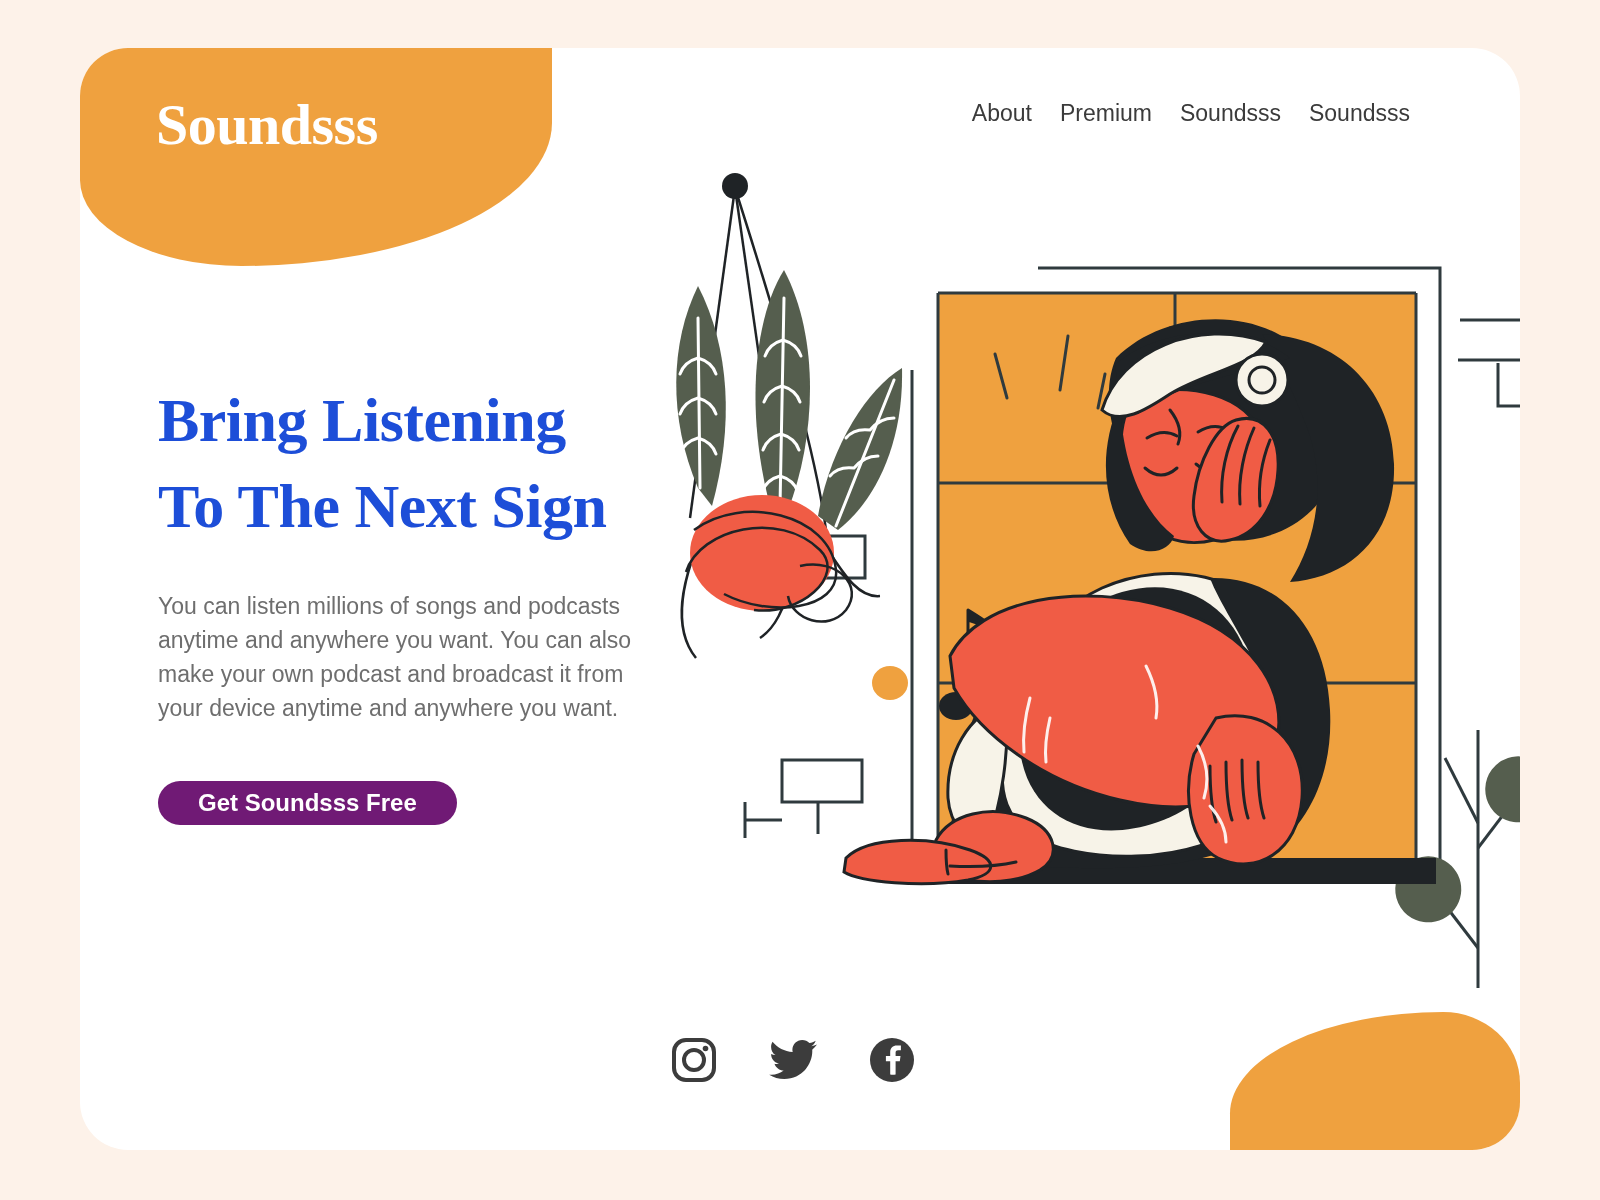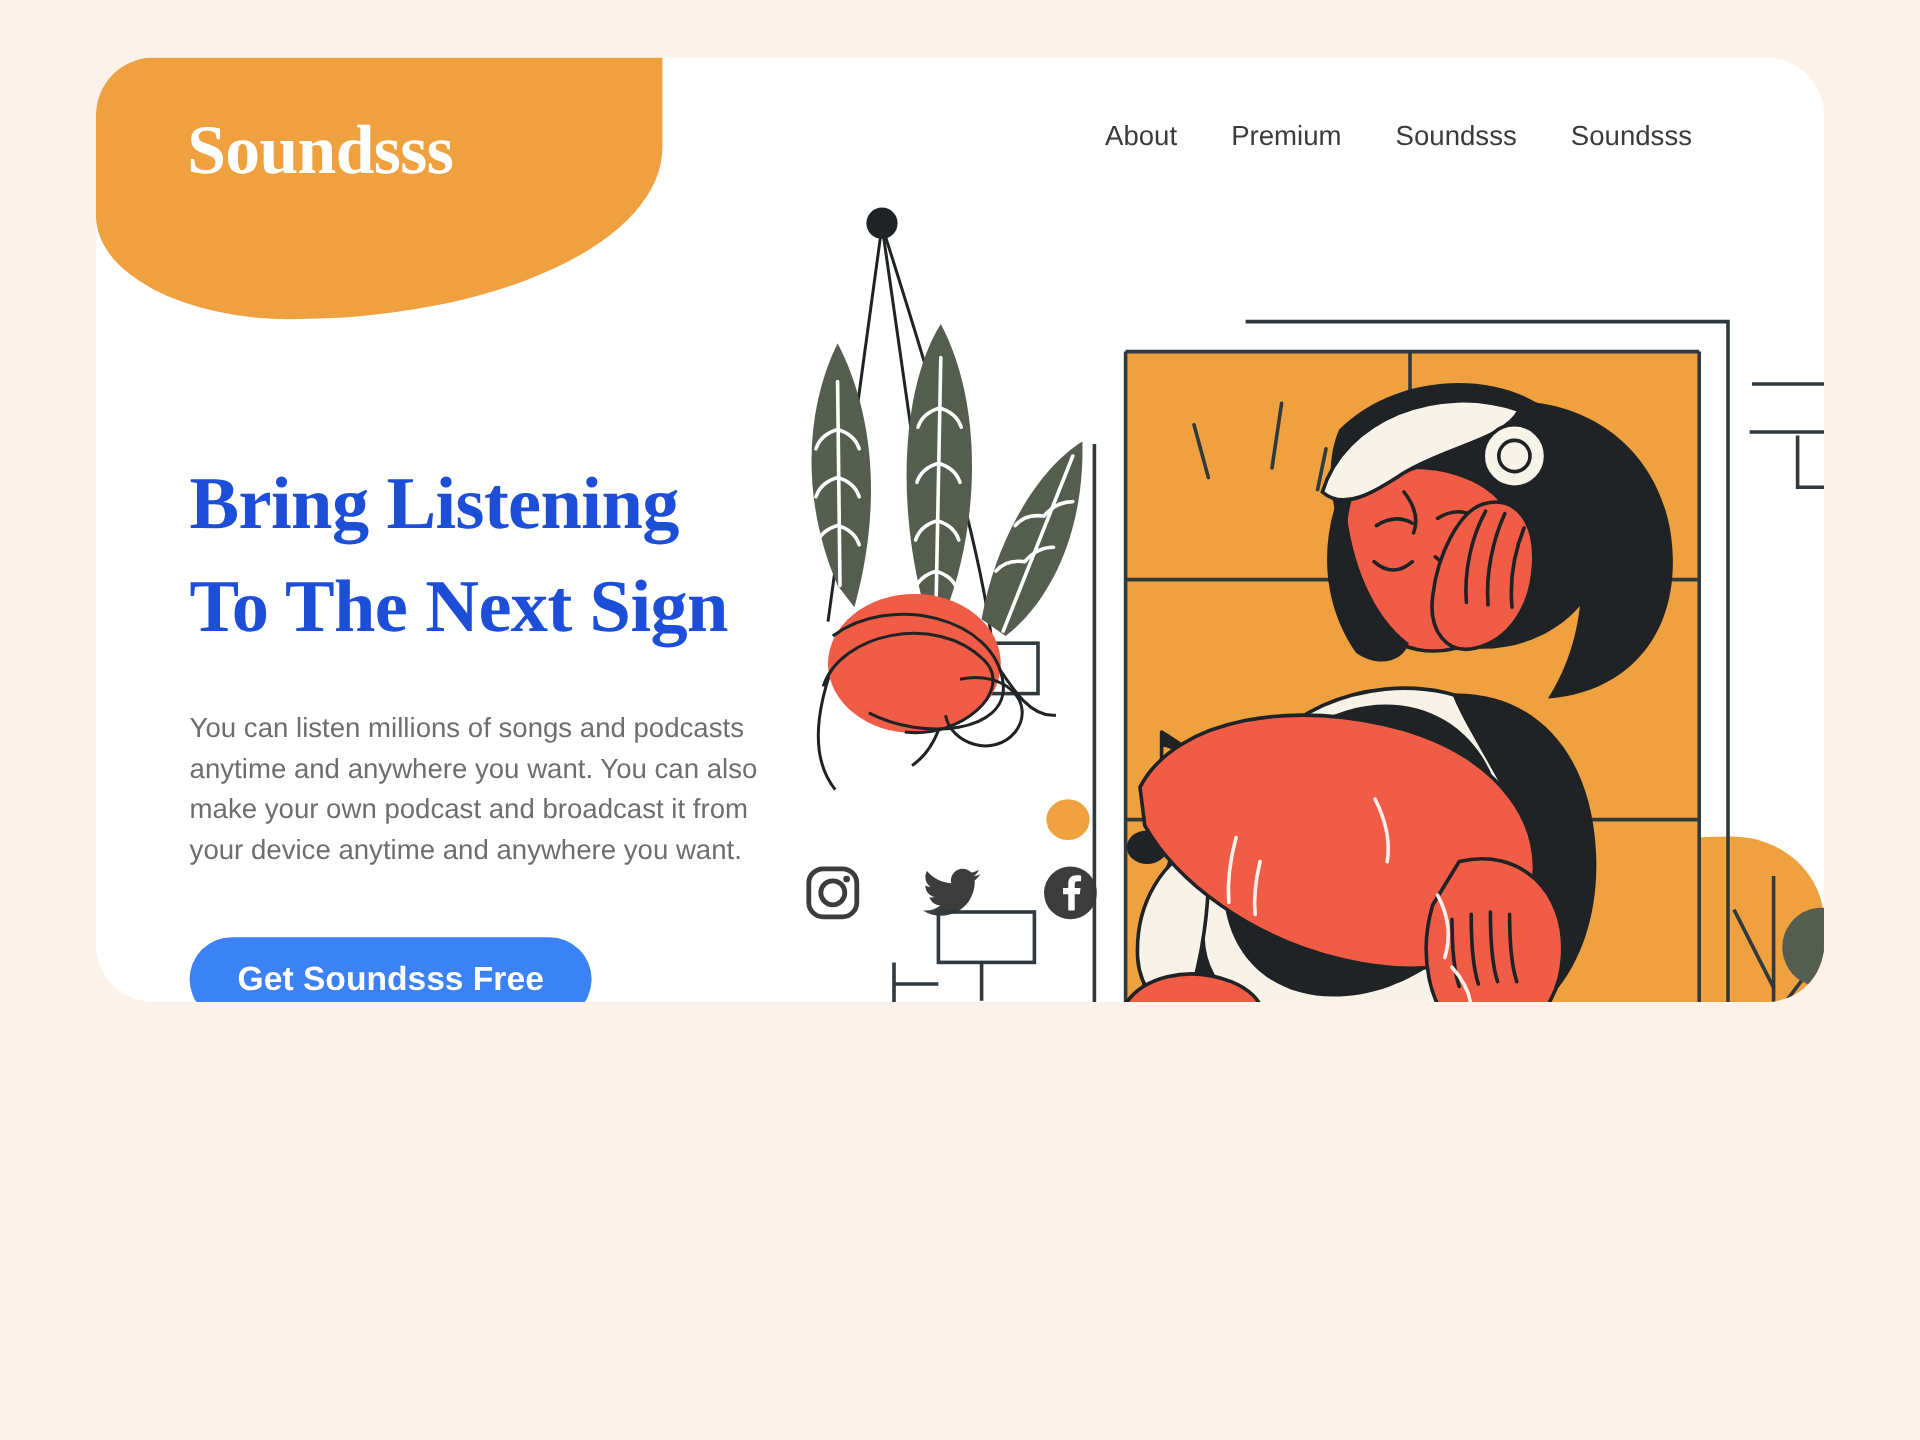--- a/index.html
+++ b/index.html
@@ -17,21 +17,21 @@
   .page {
     position: relative;
     width: 1600px;
     height: 1200px;
   }
   .card {
     position: absolute;
     left: 80px;
     top: 48px;
     width: 1440px;
-    height: 787px;
+    height: 1102px;
     background: #FFFFFF;
     border-radius: 48px;
     overflow: hidden;
     text-decoration: underline;
   }
 
   
   .blob-top {
     position: absolute;
     left: 0;
@@ -77,21 +77,21 @@
     letter-spacing: -0.5px;
     color: #FFFFFF;
     line-height: 1;
   }
   .nav {
     position: absolute;
     right: 110px;
     top: 52px;
     display: flex;
     align-items: center;
-    gap: 45px;
+    gap: 28px;
   }
   .nav-link {
     font-size: 23px;
     color: #3B3B3B;
     font-weight: 500;
     text-decoration: none;
     white-space: nowrap;
     cursor: pointer;
   }
   .signin-btn {
@@ -125,27 +125,27 @@
   }
   .subtext {
     margin-top: 40px;
     font-size: 23px;
     line-height: 1.48;
     color: #6E6E6E;
     width: 500px;
   }
   .cta-btn {
     margin-top: 56px;
-    background: #3b82f6;
+    background: #701a75;
     color: #FFFFFF;
-    font-size: 28px;
+    font-size: 24px;
     font-weight: bold;
     border: none;
     border-radius: 999px;
-    padding: 19px 40px;
+    padding: 8px 40px;
     cursor: pointer;
     font-family: "Liberation Sans", sans-serif;
   }
 
   
   .socials {
     position: absolute;
     left: 590px;
     bottom: 62px;
     display: flex;

